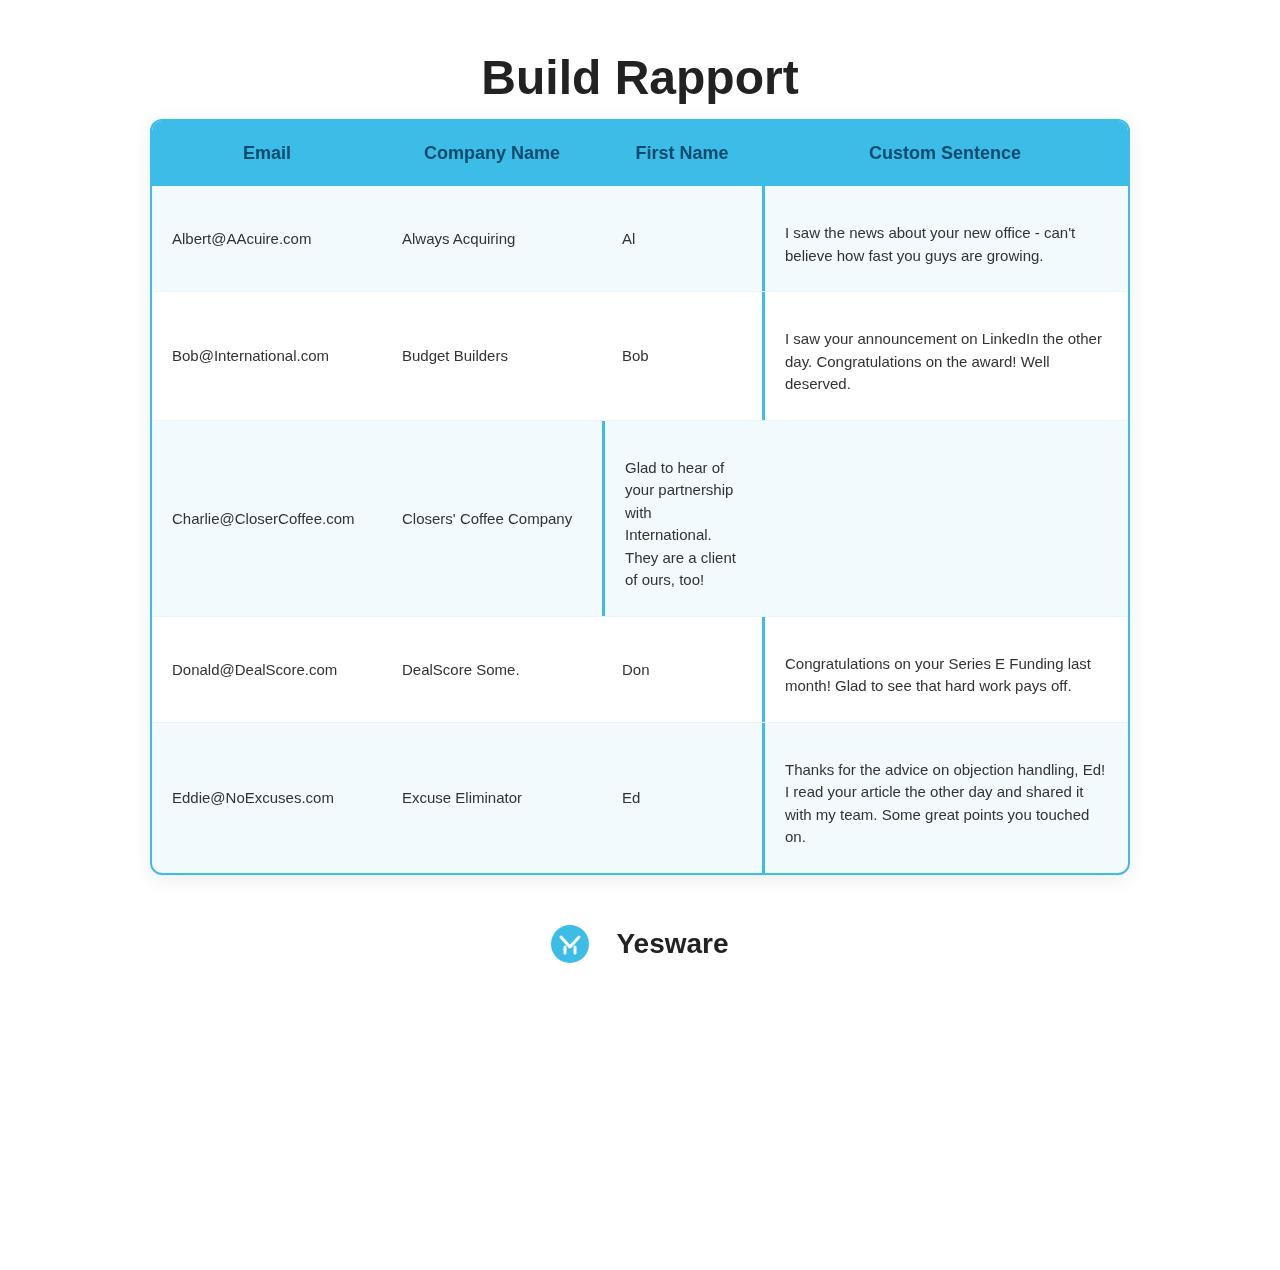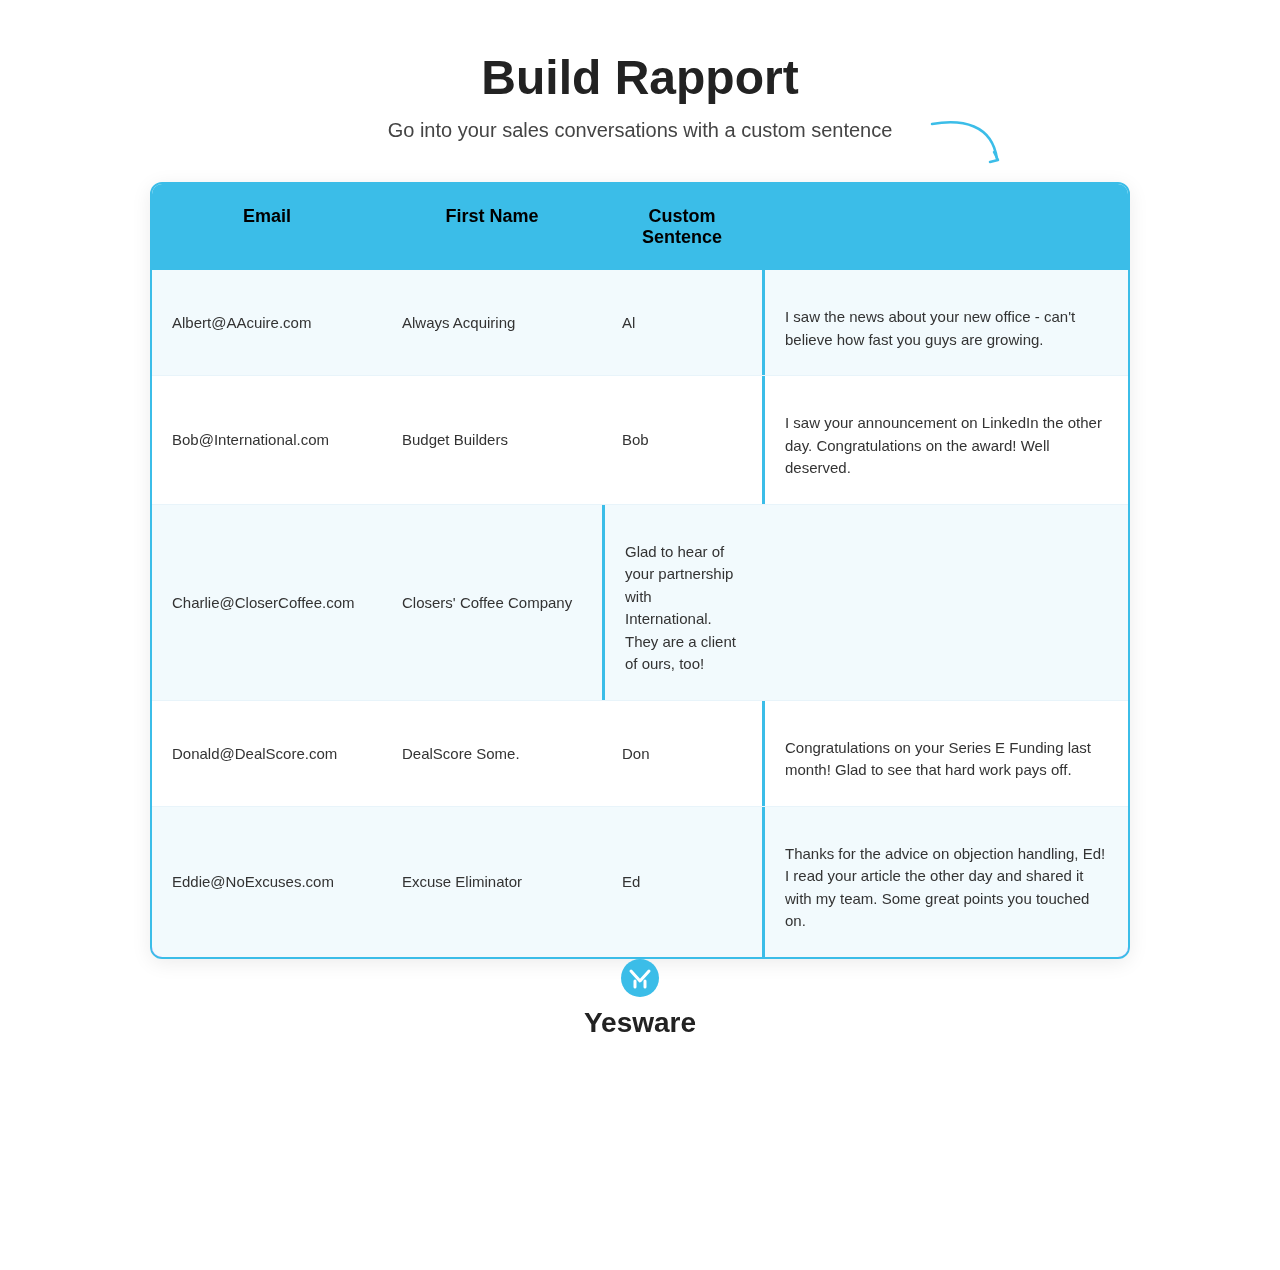--- a/index.html
+++ b/index.html
@@ -64,21 +64,21 @@
     }
 
     .table-header {
       display: grid;
       grid-template-columns: 230px 220px 160px 1fr;
       background: #3bbde8;
     }
 
     .header-cell {
       padding: 22px 20px;
-      color: #000000;
+      color: #0c4a6e;
       font-weight: 700;
       font-size: 18px;
       text-align: center;
     }
 
     .header-cell.last {
       border-radius: 0 0 0 0;
     }
 
     .table-body {
@@ -115,56 +115,48 @@
       border-left: 3px solid #3bbde8;
       font-size: 15px;
       line-height: 1.5;
       align-items: flex-start;
       padding-top: 36px;
     }
 
     .footer-logo {
       display: flex;
       align-items: center;
-      gap: 10px;
-      flex-direction: column;
+      gap: 27px;
+      margin-top: 50px;
     }
 
     .yesware-icon {
       width: 38px;
       height: 38px;
     }
 
     .yesware-text {
       font-size: 28px;
       font-weight: 700;
       color: #222222;
     }
   </style>
 </head>
 <body>
 
 <div class="page-wrapper">
 
   <h1 class="page-title">Build Rapport</h1>
 
-  <div class="subtitle-row">
-    <span class="subtitle-text">Go into your sales conversations with a custom sentence</span>
-    <div class="arrow-container">
-      <svg class="arrow-svg" viewBox="0 0 90 60" xmlns="http://www.w3.org/2000/svg">
-        <path d="M10 10 C 40 5, 70 10, 75 45" stroke="#3bbde8" stroke-width="2.5" fill="none" stroke-linecap="round"></path>
-        <polyline points="68,48 76,46 72,38" stroke="#3bbde8" stroke-width="2.5" fill="none" stroke-linecap="round" stroke-linejoin="round"></polyline>
-      </svg>
-    </div>
-  </div>
 
   <div class="table-container">
 
     <div class="table-header">
       <div class="header-cell">Email</div>
+      <div class="header-cell">Company Name</div>
       <div class="header-cell">First Name</div>
       <div class="header-cell last">Custom Sentence</div>
     </div>
 
     <div class="table-body">
 
       <div class="table-row">
         <div class="table-cell">Albert@AAcuire.com</div>
         <div class="table-cell">Always Acquiring</div>
         <div class="table-cell">Al</div>

